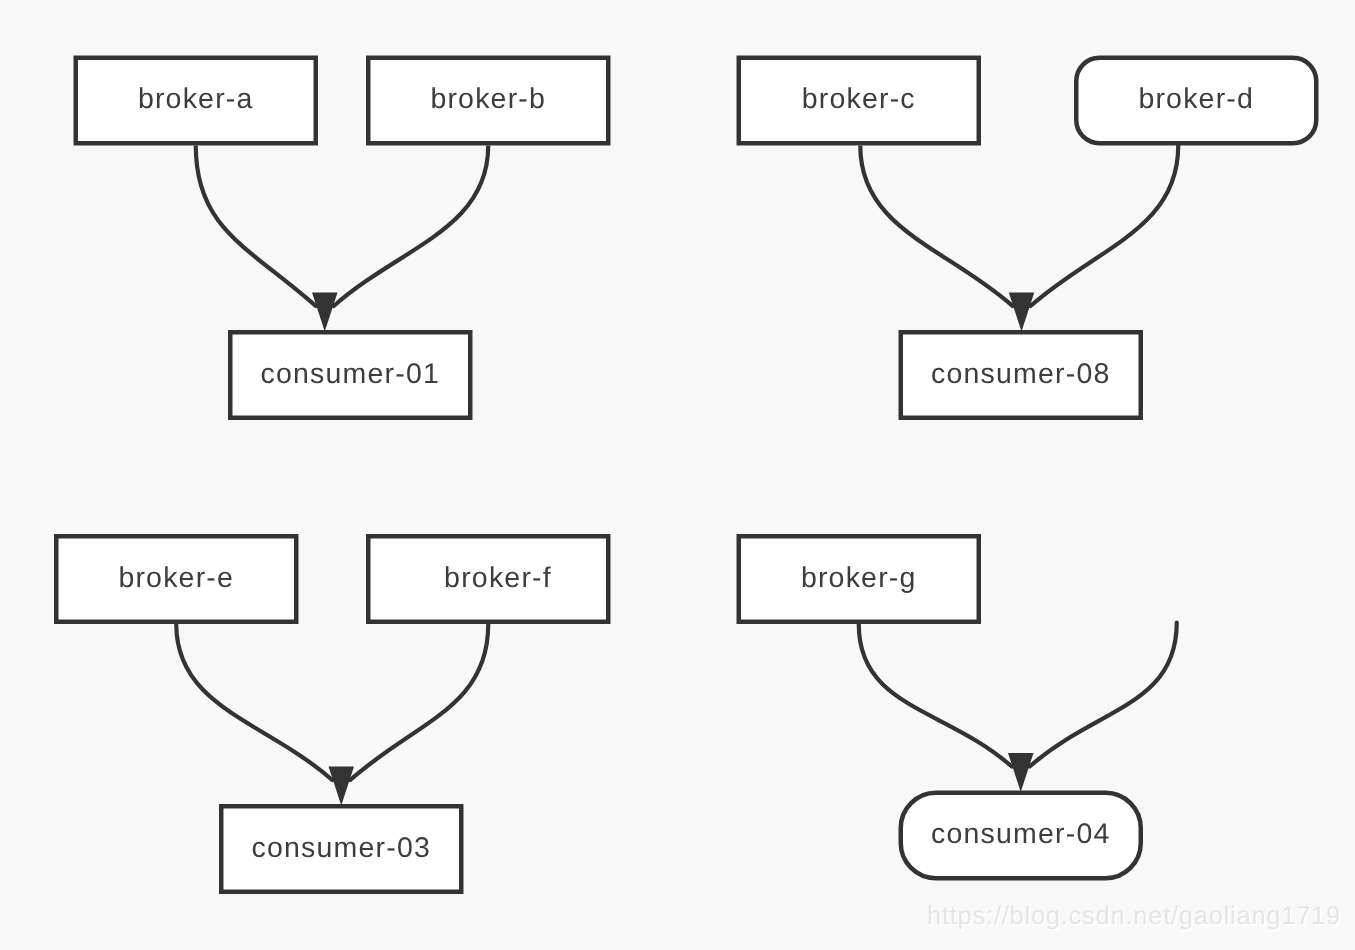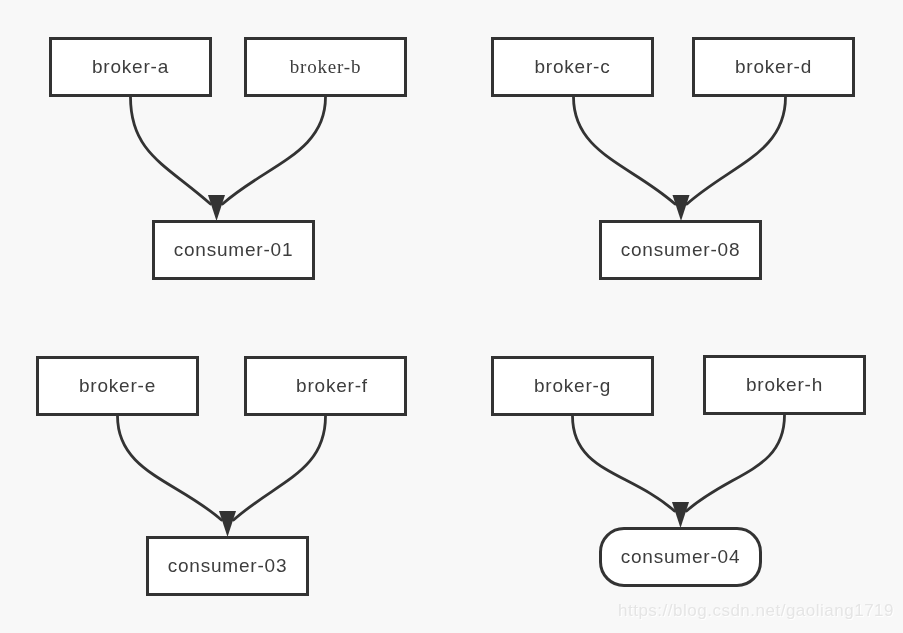--- a/index.html
+++ b/index.html
@@ -50,23 +50,23 @@
     justify-content:center;
   }
   .lbl{
     font-size:19px;
     letter-spacing:0.8px;
     color:var(--text);
     white-space:nowrap;
   }
   
   #n-ba{left:49px;  top:37px;}
-  #n-bb{left:244px; top:37px;font-family:Liberation Serif, serif;}
+  #n-bb{left:244px; top:37px;}
   #n-bc{left:491px; top:37px;}
-  #n-bd{left:692px; top:37px;}
+  #n-bd{left:716px; top:37px;border-radius:17px;}
   #n-c01{left:135px; top:220px;margin-left:17px;}
   #n-c02{left:599px; top:220px;}
   #n-be{left:36px;  top:356px;}
   #n-bf{left:244px; top:356px;padding-left:13px;}
   #n-bg{left:491px; top:356px;}
   #n-bh{left:703px; top:355px;}
   #n-c03{left:146px; top:536px;}
   #n-c04{left:599px; top:527px;border-radius:25px;}
   .watermark{
     position:absolute;
@@ -125,21 +125,18 @@
   <div class="node" id="n-bf">
     <span class="lbl">broker-f</span>
   </div>
   <div class="node" id="n-c03">
     <span class="lbl">consumer-03</span>
   </div>
 
   <div class="node" id="n-bg">
     <span class="lbl">broker-g</span>
   </div>
-  <div class="node" id="n-bh">
-    <span class="lbl">broker-h</span>
-  </div>
   <div class="node" id="n-c04">
     <span class="lbl">consumer-04</span>
   </div>
 
   <div class="watermark">https://blog.csdn.net/gaoliang1719</div>
 </div>
 
 </body></html>

